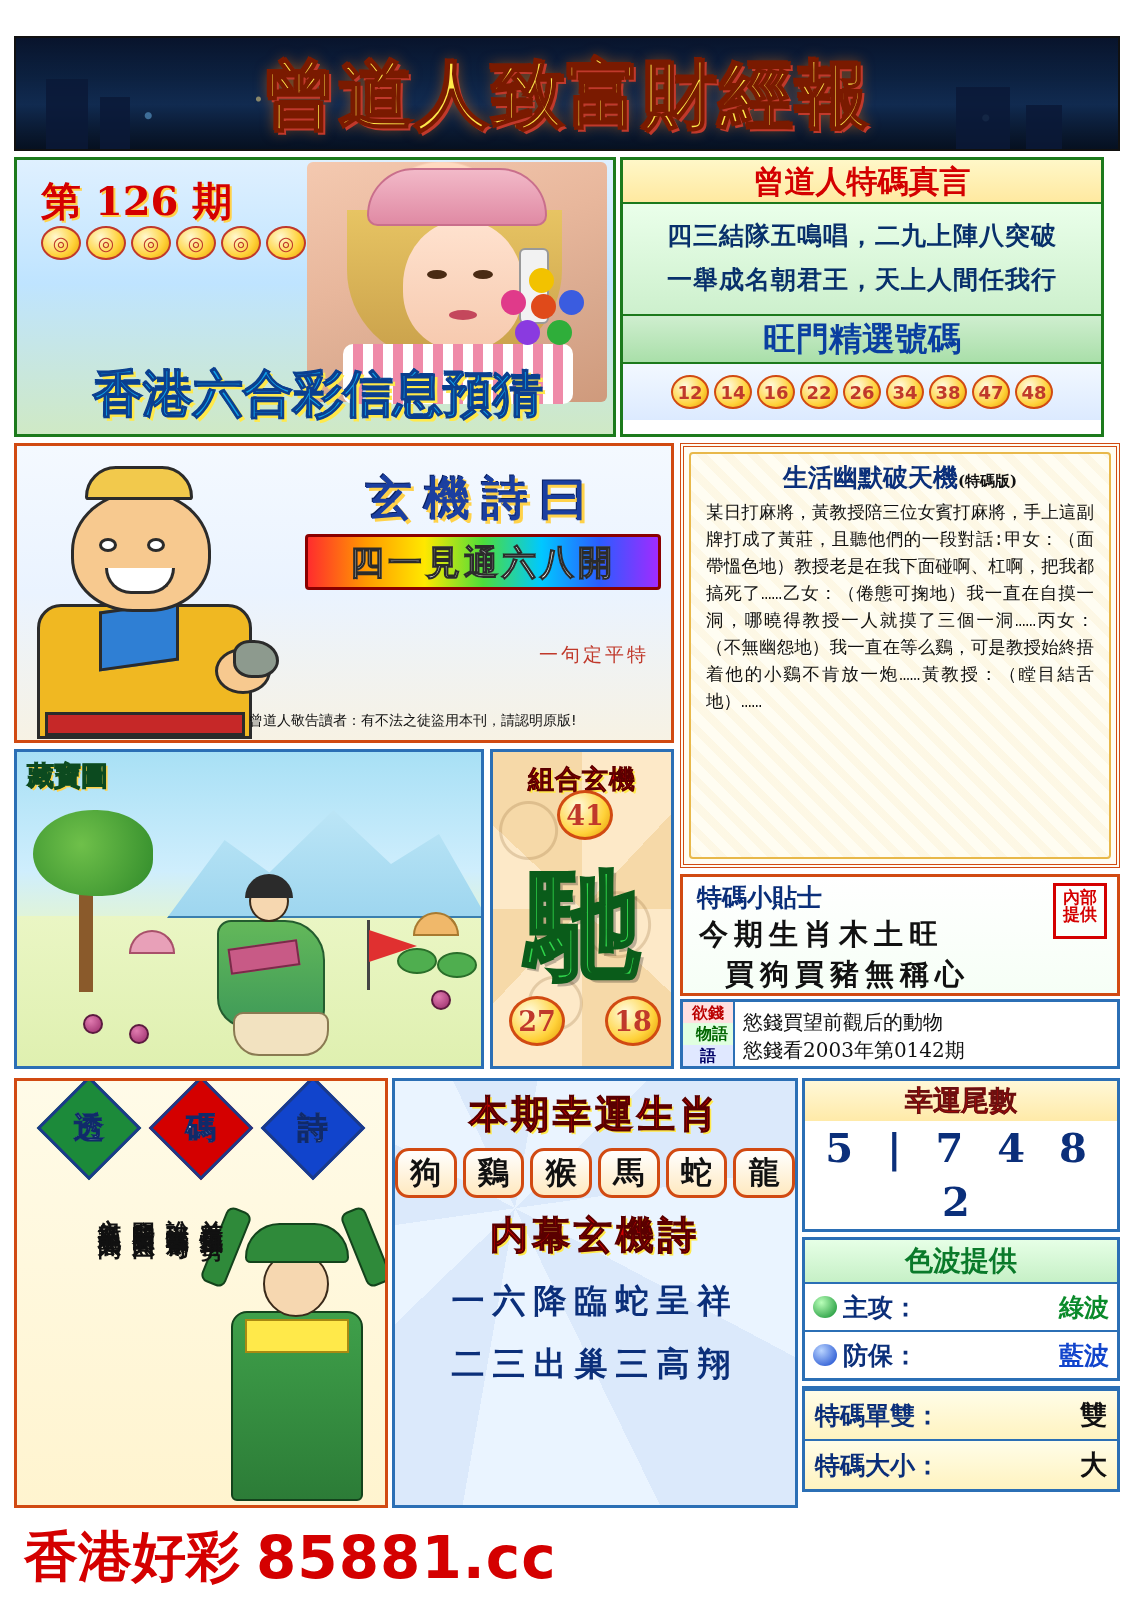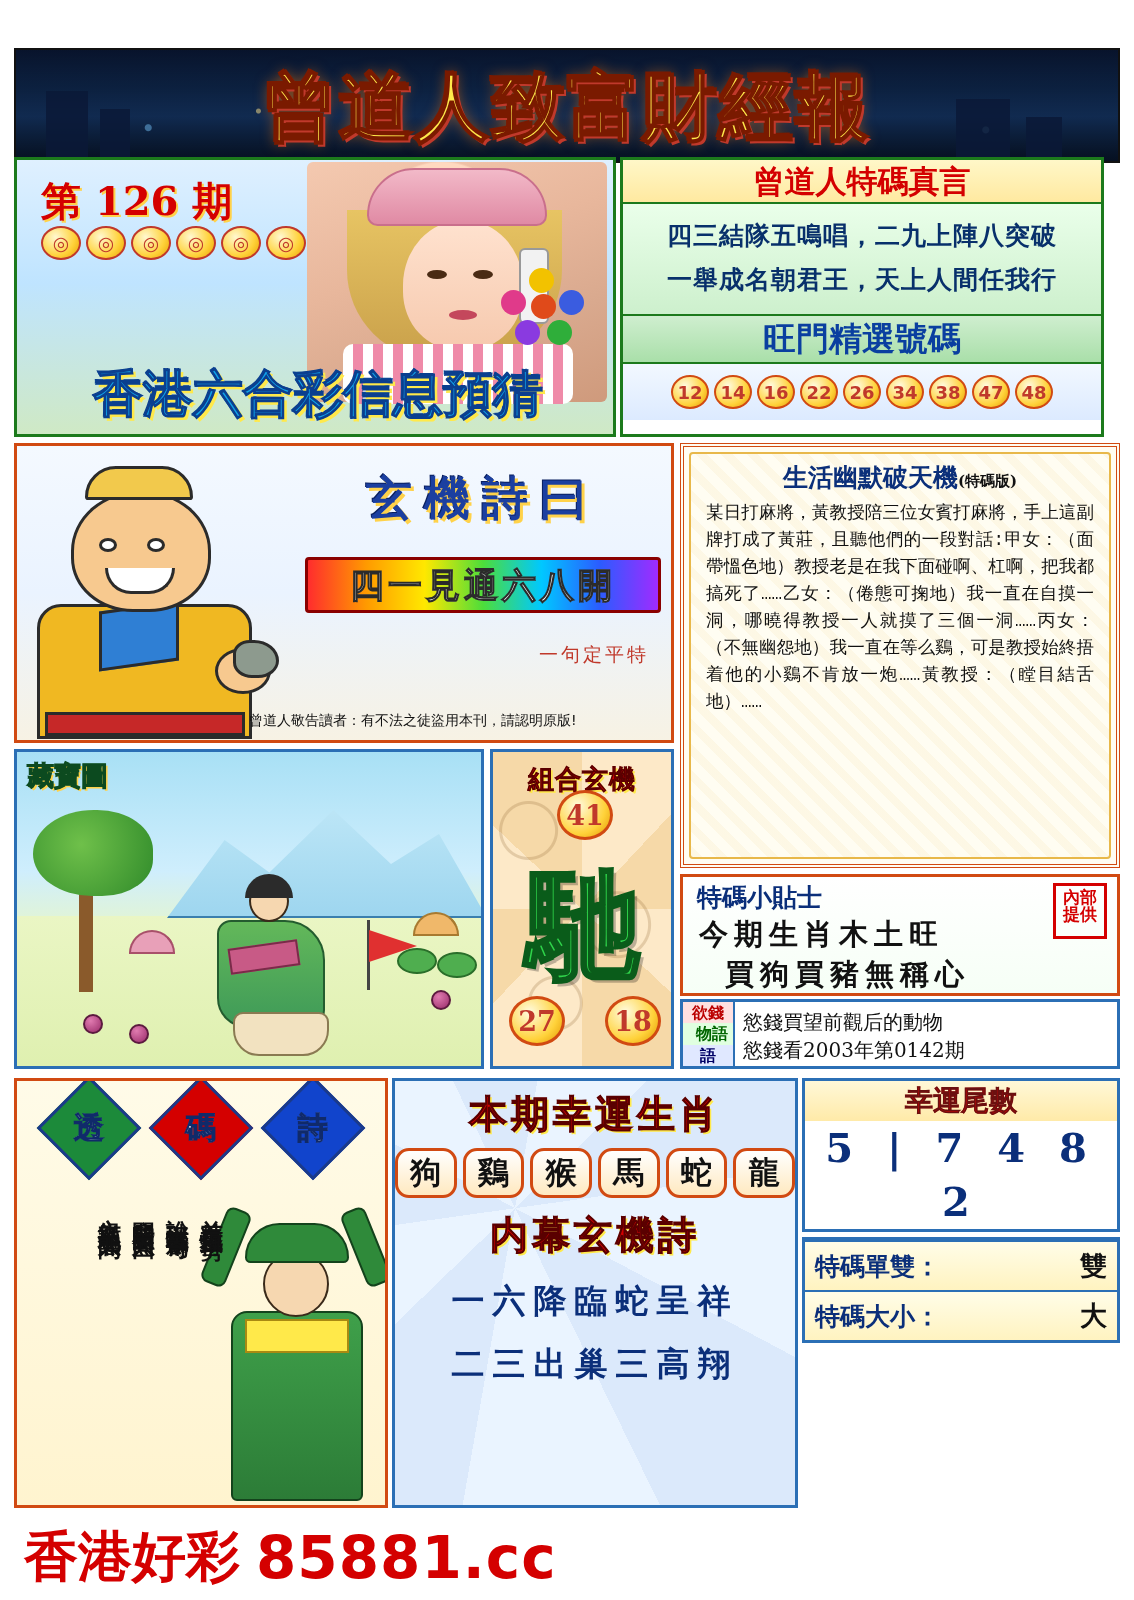--- a/index.html
+++ b/index.html
@@ -7,21 +7,21 @@
   body {
     width:1134px; height:1600px;
     font-family:"DejaVu Sans", sans-serif;
     background:#ffffff;
     overflow:hidden;
   }
   .page { position:relative; width:1134px; height:1600px; background:#ffffff; }
 
   
   .masthead {
-    position:absolute; left:14px; top:48px; width:1106px; height:115px;
+    position:absolute; left:14px; top:36px; width:1106px; height:115px;
     background:linear-gradient(180deg,#0b1a3a 0%, #123262 35%, #1d4a8c 60%, #0d2449 100%);
     border:2px solid #111; overflow:hidden;
   }
   .masthead .skyline {
     position:absolute; inset:0;
     background:
       radial-gradient(circle at 12% 70%, rgba(120,200,255,.45) 0 3px, transparent 4px),
       radial-gradient(circle at 22% 55%, rgba(255,230,140,.5) 0 2px, transparent 3px),
       radial-gradient(circle at 35% 75%, rgba(120,255,200,.4) 0 3px, transparent 4px),
       radial-gradient(circle at 48% 50%, rgba(255,255,255,.35) 0 2px, transparent 3px),
@@ -161,21 +161,21 @@
 
   .xuanji {
     position:absolute; left:290px; top:22px; width:350px; text-align:center;
     font-family:"DejaVu Serif", serif; font-size:46px; font-weight:bold;
     color:#1b3fa0; letter-spacing:12px;
     text-shadow:3px 3px 0 #ffd24a, -1px -1px 0 #0a2060;
   }
   .rainbow {
     position:absolute; left:288px; top:88px; width:356px; height:56px;
     background:linear-gradient(90deg,#ff2d2d,#ff9a00,#ffe800,#4ddd3a,#00c8ff,#2b5cff,#a02bff);
-    border:3px solid #8a0000; border-radius:4px;margin-top:23px;
+    border:3px solid #8a0000; border-radius:4px;
   }
   .rainbow span {
     display:block; line-height:50px; text-align:center;
     font-family:"DejaVu Serif", serif; font-size:34px; font-weight:bold;
     color:#ffffff; -webkit-text-stroke:1px #2b2b2b; letter-spacing:4px;
   }
   .oneline { position:absolute; right:22px; top:196px; font-family:"DejaVu Serif", serif;
     font-size:19px; color:#c0392b; letter-spacing:3px; }
   .notice { position:absolute; left:232px; bottom:10px; font-family:"DejaVu Sans", sans-serif;
     font-size:14px; color:#111; }
@@ -605,20 +605,33 @@
     <div class="lb-line">一六降臨蛇呈祥</div>
     <div class="lb-line">二三出巢三高翔</div>
   </div>
 
   <div class="rightcol">
     <div class="rc-box">
       <div class="rc-h">幸運尾數</div>
       <div class="rc-tail">5 | 7 4 8 2</div>
     </div>
     <div class="rc-box">
+      <div class="rc-h2">色波提供</div>
+      <div class="rc-row">
+        <span class="rc-dot" style="background:radial-gradient(circle at 35% 30%,#b9ffb9,#0a8a2a);"></span>
+        <span class="rc-label">主攻：</span>
+        <span class="rc-val" style="color:#0a8a2a;">綠波</span>
+      </div>
+      <div class="rc-row">
+        <span class="rc-dot" style="background:radial-gradient(circle at 35% 30%,#b9d4ff,#1144cc);"></span>
+        <span class="rc-label">防保：</span>
+        <span class="rc-val" style="color:#1144cc;">藍波</span>
+      </div>
+    </div>
+    <div class="rc-box">
       <div class="rc-row2">
         <span class="k">特碼單雙：</span>
         <span class="v">雙</span>
       </div>
       <div class="rc-row2">
         <span class="k">特碼大小：</span>
         <span class="v">大</span>
       </div>
     </div>
   </div>

